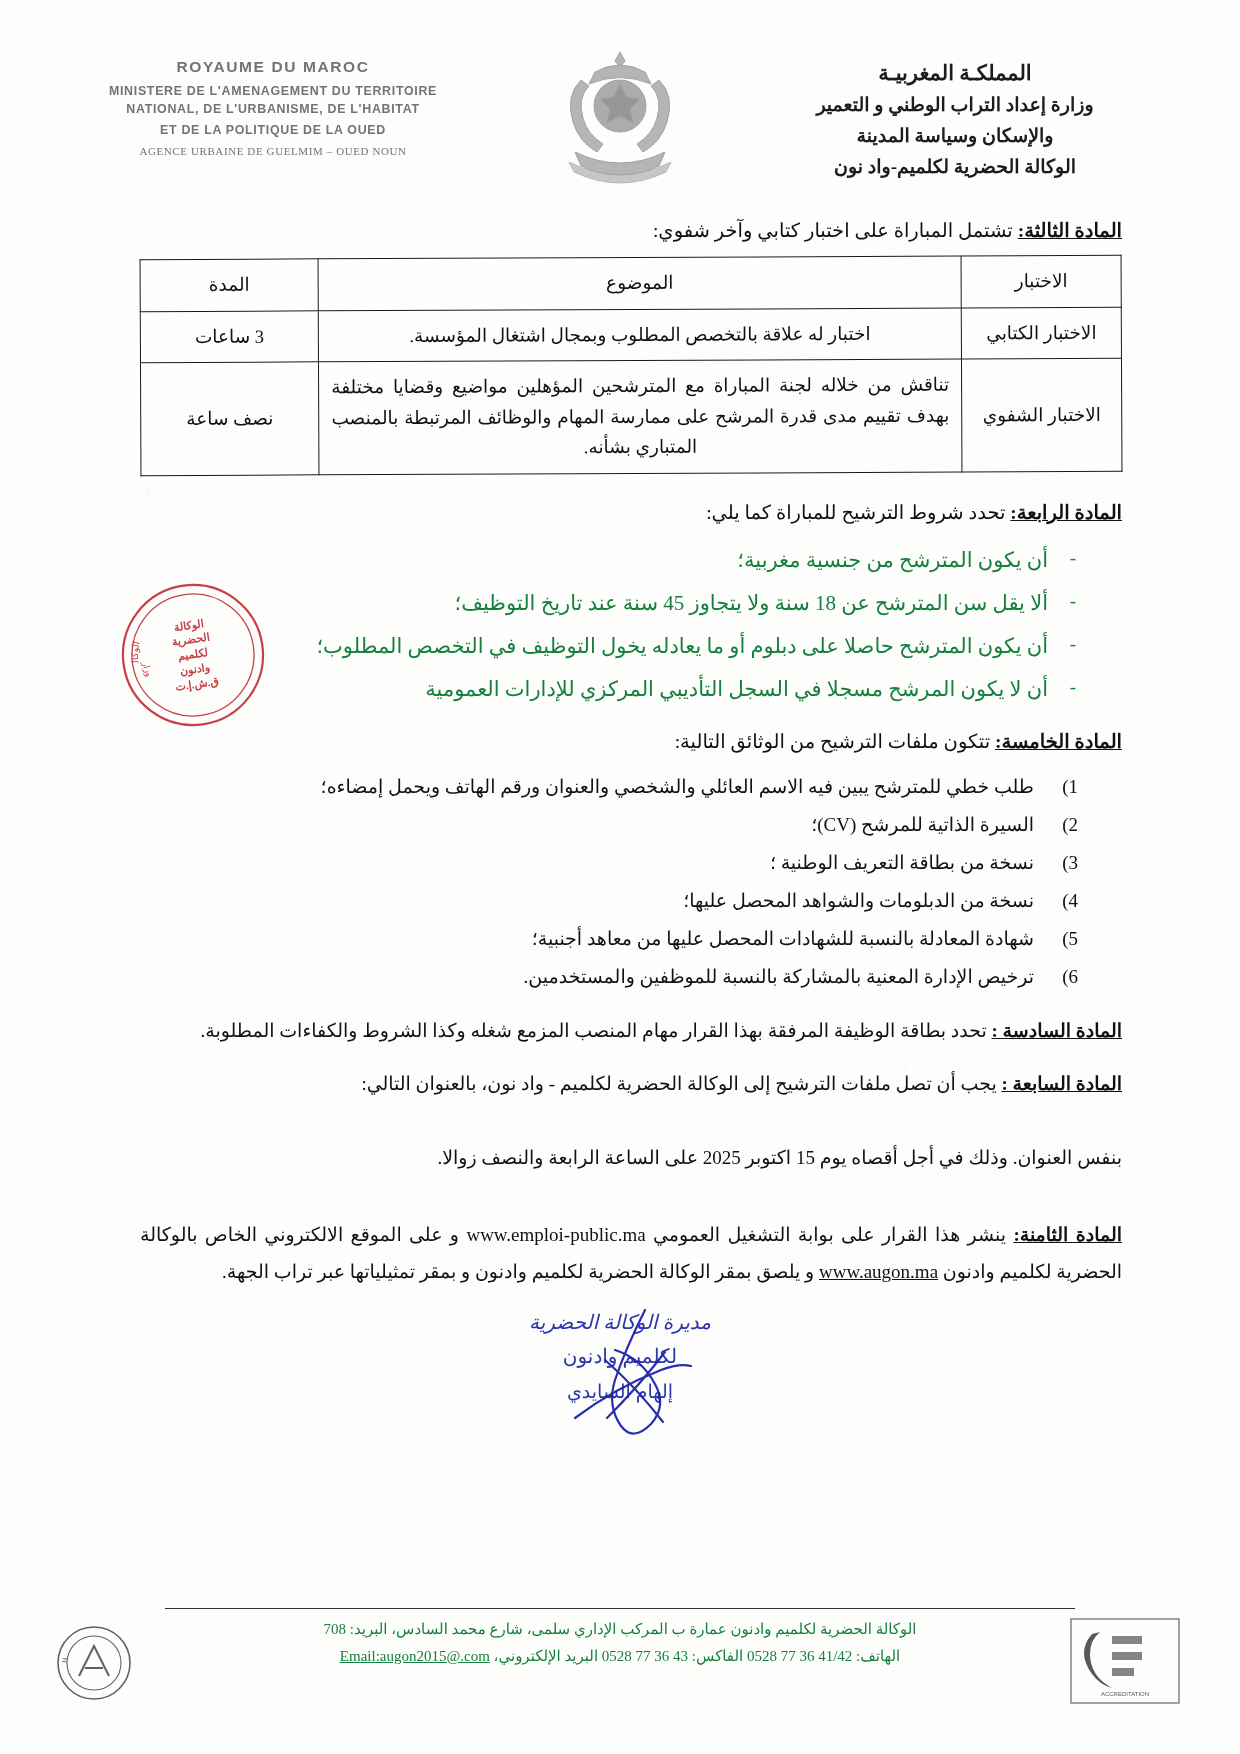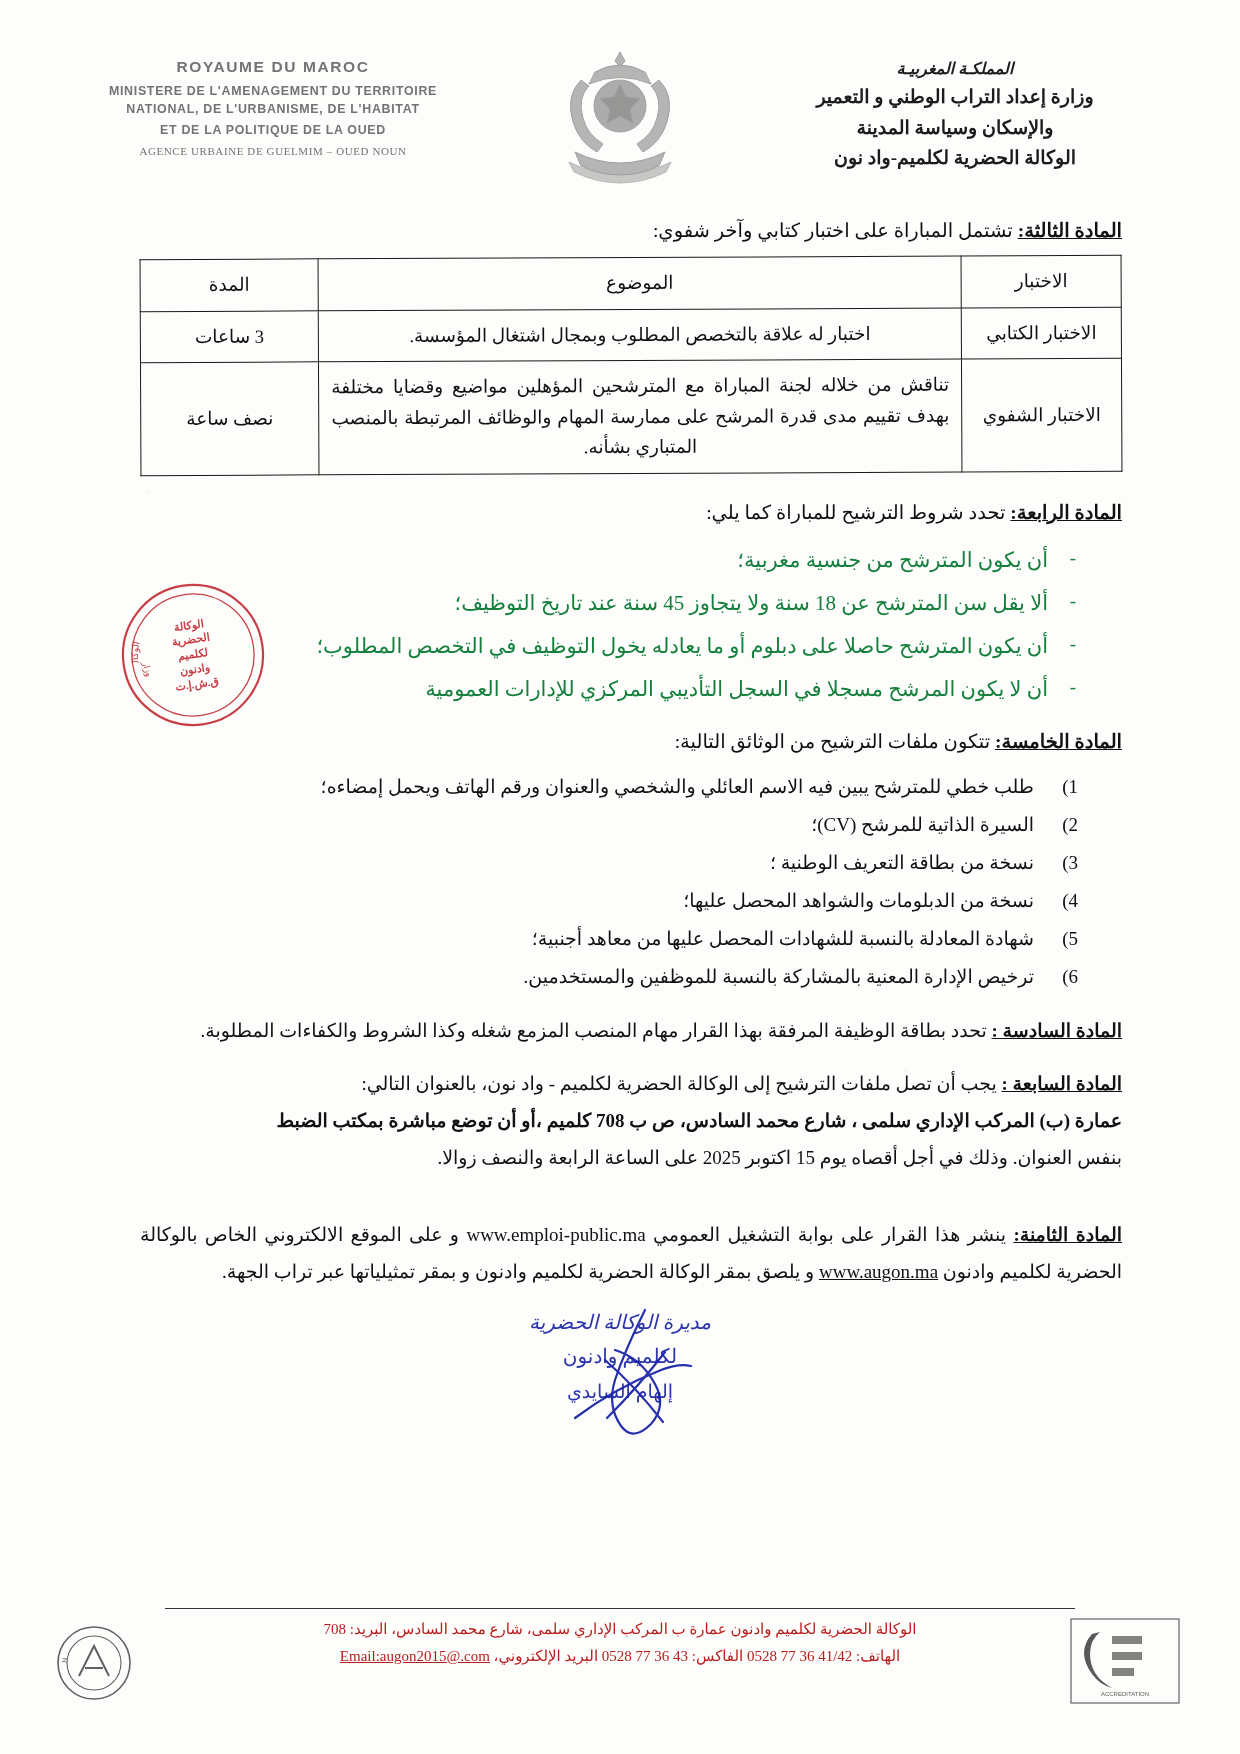--- a/index.html
+++ b/index.html
@@ -24,21 +24,21 @@
   .hdr-fr .l1{font-size:15.5px;font-weight:bold;letter-spacing:1.6px;margin-bottom:7px;}
   .hdr-fr .l2{font-size:12.4px;font-weight:bold;letter-spacing:.7px;line-height:1.45;}
   .hdr-fr .l3{font-size:12.4px;font-weight:bold;letter-spacing:.7px;margin-top:4px;}
   .hdr-fr .l4{font-family:"Liberation Serif",serif;font-size:11px;margin-top:8px;letter-spacing:.6px;}
 
   .hdr-ar{
     position:absolute;right:120px;top:12px;width:330px;text-align:center;
     direction:rtl;color:#1c1c1c;line-height:1.62;
   }
   .hdr-ar div{font-size:19px;font-weight:bold;}
-  .hdr-ar .a1{font-size:16px;letter-spacing:1px;font-style:italic;}
+  .hdr-ar .a1{font-size:21px;letter-spacing:1px;}
 
   .emblem{position:absolute;left:50%;top:0;transform:translateX(-50%);width:170px;height:150px;opacity:.72;}
 
   
   .body{position:absolute;top:214px;right:0;left:0;padding:0 118px 0 140px;direction:rtl;}
   .art-line{font-size:19.5px;color:#111;margin:0 0 10px;line-height:1.7;}
   .art-title{font-weight:bold;text-decoration:underline;}
 
   table.exam{
     width:100%;border-collapse:collapse;margin:8px 0 22px;
@@ -86,21 +86,21 @@
     position:absolute;left:0;right:0;color:#1b24a8;font-size:20px;
     font-family:"Liberation Serif",serif;letter-spacing:1px;opacity:.92;
   }
   .sig .l1{top:10px;font-style:italic;}
   .sig .l2{top:44px;}
   .sig .l3{top:80px;font-size:19px;}
 
   
   .footer{position:absolute;left:0;right:0;bottom:36px;height:110px;}
   .foot-rule{position:absolute;left:165px;right:165px;top:0;border-top:1px solid #333;}
-  .foot-text{position:absolute;left:165px;right:165px;top:8px;text-align:center;direction:rtl;color:#b91c1c;}
+  .foot-text{position:absolute;left:165px;right:165px;top:8px;text-align:center;direction:rtl;color:#15803d;}
   .foot-text .f1{font-size:15px;line-height:1.8;}
   .foot-text .f2{font-size:15px;line-height:1.8;}
   .foot-text .ltr{direction:ltr;unicode-bidi:embed;display:inline-block;}
   .foot-text .uline{text-decoration:underline;}
   .iso{position:absolute;left:55px;bottom:16px;width:78px;height:78px;opacity:.8;}
   .acc{position:absolute;right:60px;bottom:14px;width:110px;height:86px;opacity:.85;}
 </style>
 </head>
 <body>
 
@@ -192,21 +192,20 @@
 
     <p class="para">
       <span class="lead">المادة السادسة :</span>
       <span>تحدد بطاقة الوظيفة المرفقة بهذا القرار مهام المنصب المزمع شغله وكذا الشروط والكفاءات المطلوبة.</span>
     </p>
 
     <p class="para">
       <span class="lead">المادة السابعة :</span>
       <span>يجب أن تصل ملفات الترشيح إلى الوكالة الحضرية لكلميم - واد نون، بالعنوان التالي:</span>
       <br>
-      <span class="bold">عمارة (ب) المركب الإداري سلمى ، شارع محمد السادس، ص ب 708 كلميم ،أو أن توضع مباشرة بمكتب الضبط</span>
       <br>
       <span>بنفس العنوان. وذلك في أجل أقصاه يوم 15 اكتوبر 2025 على الساعة الرابعة والنصف زوالا.</span>
     </p>
 
     <p class="para">
       <span class="lead">المادة الثامنة:</span>
       <span>ينشر هذا القرار على بوابة التشغيل العمومي</span>
       <span class="nourl">www.emploi-public.ma</span>
       <span>و على الموقع الالكتروني الخاص بالوكالة الحضرية لكلميم وادنون</span>
       <span class="url">www.augon.ma</span>

